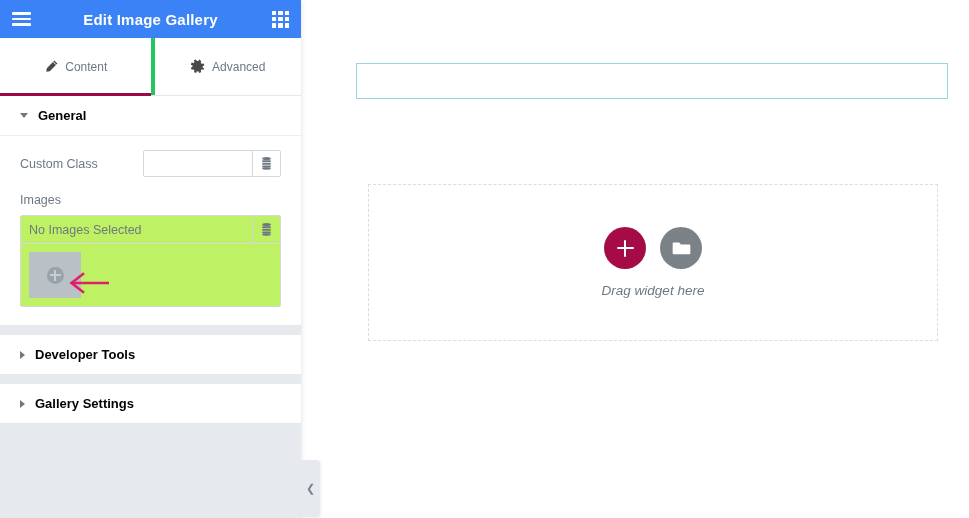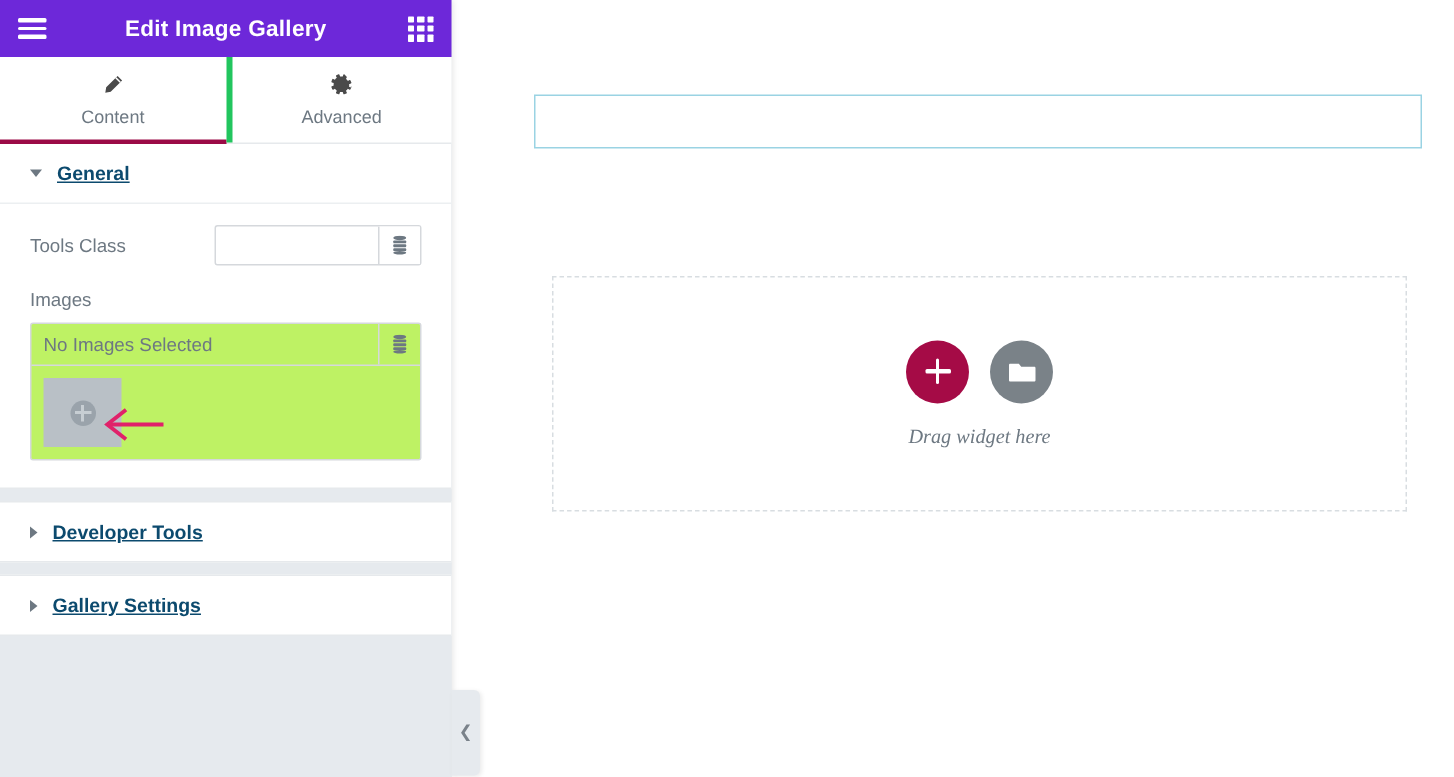--- a/index.html
+++ b/index.html
@@ -29,21 +29,21 @@
     width: 301px;
     height: 518px;
     background: #e6eaee;
     box-shadow: 1px 0 4px rgba(0,0,0,0.10);
     z-index: 5;
   }
 
   .panel-header {
     position: relative;
     height: 38px;
-    background: #6d28d9;
+    background: #3b82f6;
     display: flex;
     align-items: center;
     justify-content: space-between;
     padding: 0 12px;
     box-sizing: border-box;
   }
   .panel-title {
     position: absolute;
     left: 0; right: 0;
     text-align: center;
@@ -91,21 +91,21 @@
   
   .tabs {
     display: flex;
     height: 57px;
     background: #ffffff;
     border-bottom: 1px solid #e6e9ec;
   }
   .tab {
     flex: 1 1 50%;
     display: flex;
-    flex-direction: column;
+    flex-direction: row;
     align-items: center;
     justify-content: center;
     gap: 6px;
     cursor: pointer;
     position: relative;
     box-sizing: border-box;
   }
   .tab + .tab { border-left: 4px solid #22c55e; }
   .tab.active::after {
     content: "";
@@ -137,22 +137,21 @@
     display: flex;
     align-items: center;
     gap: 10px;
     padding: 12px 20px;
     cursor: pointer;
     user-select: none;
   }
   .section-title {
     font-size: 13px;
     font-weight: bold;
-    color: #0c4a6e;
-    text-decoration: underline;
+    color: #000000;
   }
   .caret {
     width: 0; height: 0;
     border-left: 5px solid #6d7882;
     border-top: 4px solid transparent;
     border-bottom: 4px solid transparent;
     flex: none;
   }
   .caret.open {
     border-left: 4.5px solid transparent;
@@ -348,21 +347,20 @@
     position: absolute;
     background: #ffffff;
     border-radius: 1px;
   }
   .plus::before { left: 0; right: 0; top: 7.3px; height: 2.6px; }
   .plus::after { top: 0; bottom: 0; left: 7.3px; width: 2.6px; }
   .dz-text {
     font-size: 13.5px;
     font-style: italic;
     color: #6d7882;
-    font-family: Liberation Serif, serif;
   }
 
   
   .collapse-handle {
     position: absolute;
     left: 301px;
     top: 460px;
     width: 19px;
     height: 57px;
     background: #e6eaee;
@@ -431,21 +429,21 @@
     <div class="panel-body">
 
       <div class="section">
         <div class="section-head">
           <span class="caret open"></span>
           <span class="section-title">General</span>
         </div>
         <div class="section-body">
 
           <div class="field-row">
-            <span class="field-label">Tools Class</span>
+            <span class="field-label">Custom Class</span>
             <span class="input-group">
               <input class="txt" type="text" value="" style="">
               <span class="addon">
                 <svg class="db-icon" width="11" height="13" viewBox="0 0 11 13" fill="#6d7882">
                   <ellipse cx="5.5" cy="1.6" rx="4.3" ry="1.5"></ellipse>
                   <rect x="1.2" y="3.3" width="8.6" height="1.9" rx=".6"></rect>
                   <rect x="1.2" y="5.9" width="8.6" height="1.9" rx=".6"></rect>
                   <rect x="1.2" y="8.5" width="8.6" height="1.9" rx=".6"></rect>
                   <ellipse cx="5.5" cy="11.5" rx="4.3" ry="1.2"></ellipse>
                 </svg>

